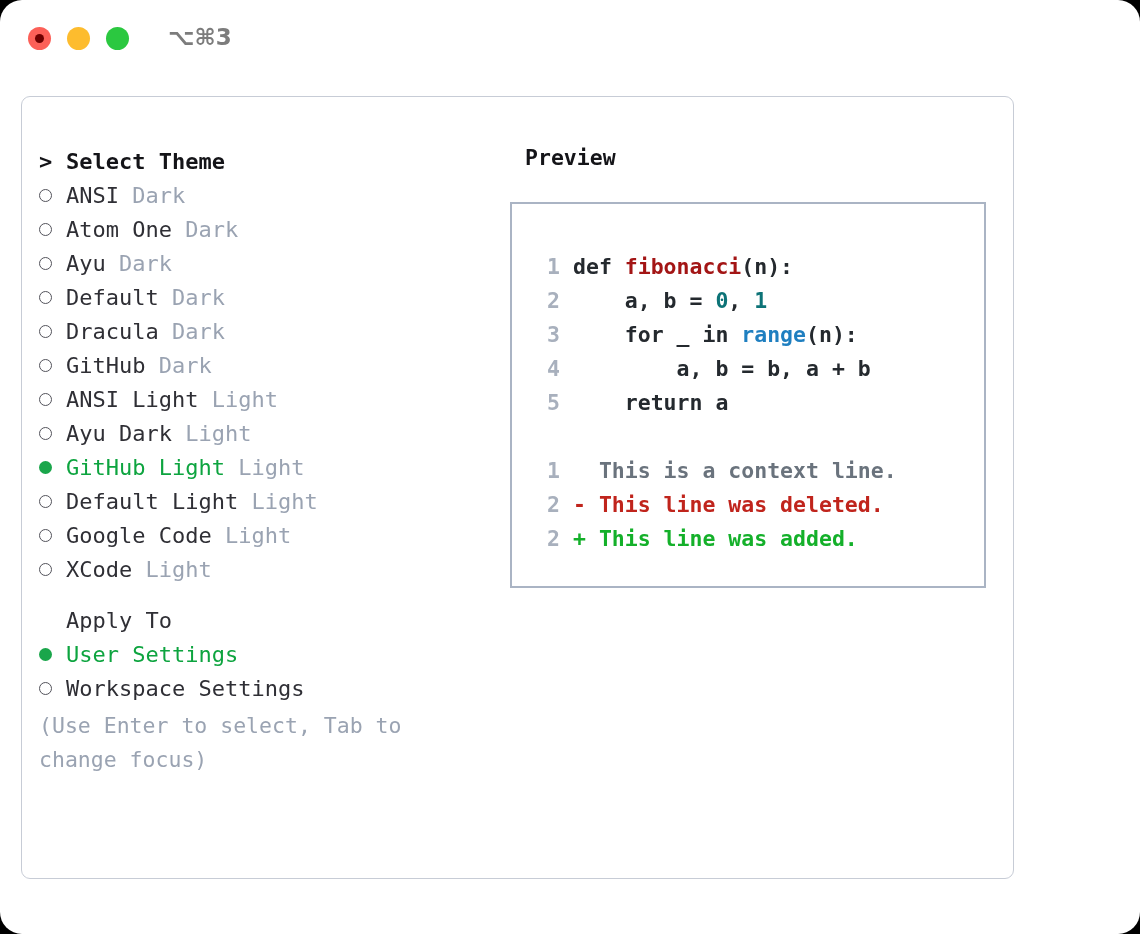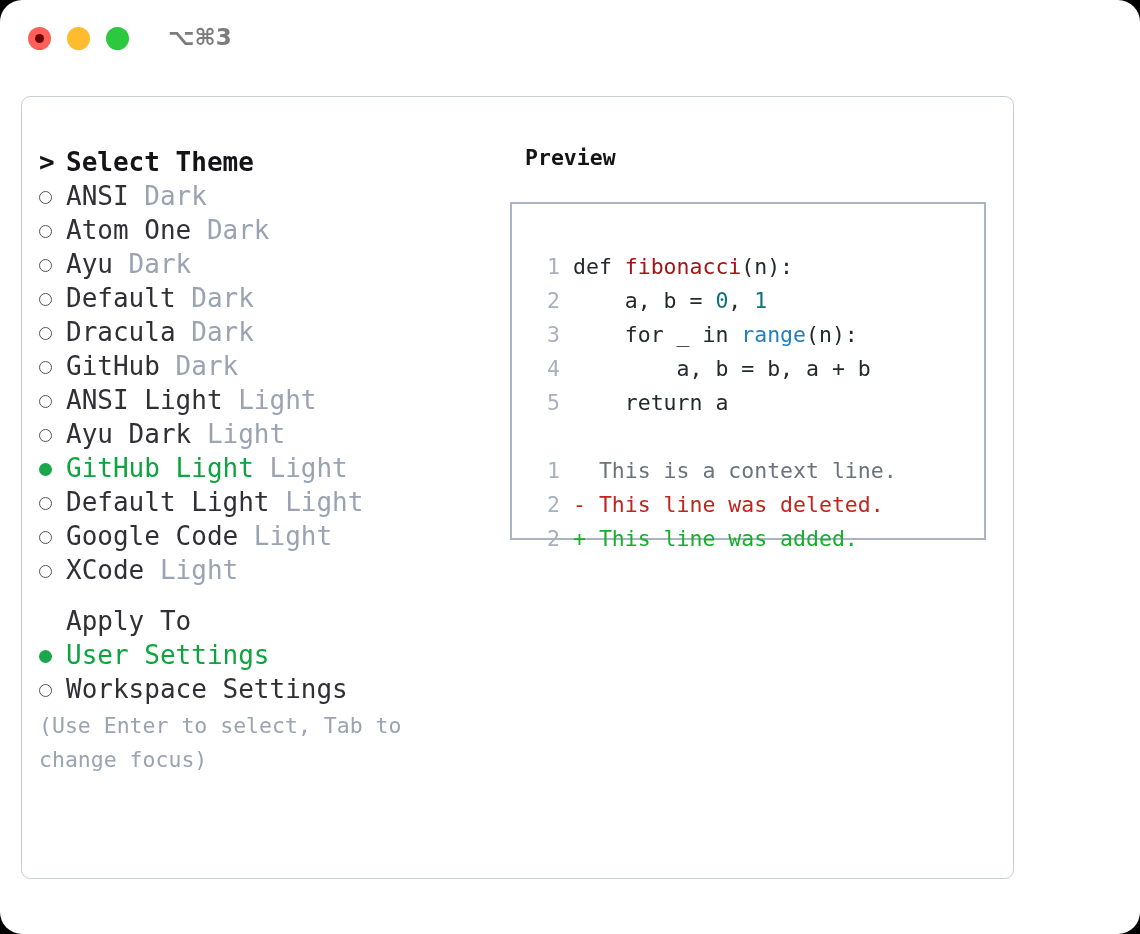--- a/index.html
+++ b/index.html
@@ -79,21 +79,21 @@
   
   #left-col {
     position: absolute;
     left: 17px;
     top: 48px;
     width: 450px;
   }
   .row {
     height: 34px;
     line-height: 34px;
-    font-size: 26px;
+    font-size: 22px;
     white-space: pre;
     color: #2f2f35;
   }
   .marker {
     display: inline-block;
     width: 27px;
     white-space: pre;
   }
   .head-row {
     font-weight: bold;
@@ -143,24 +143,25 @@
     font-size: 21.5px;
     font-weight: bold;
     color: #141418;
     white-space: pre;
   }
   #preview-box {
     position: absolute;
     left: 488px;
     top: 105px;
     width: 476px;
-    height: 338px;
+    height: 386px;
     box-sizing: border-box;
     border: 2px solid #aab4c4;
     background: #ffffff;
+    font-weight: bold;
   }
   #code {
     position: absolute;
     left: 24px;
     top: 46px;
     font-size: 21.5px;
     line-height: 34px;
     white-space: pre;
   }
   .cline { white-space: pre; }

